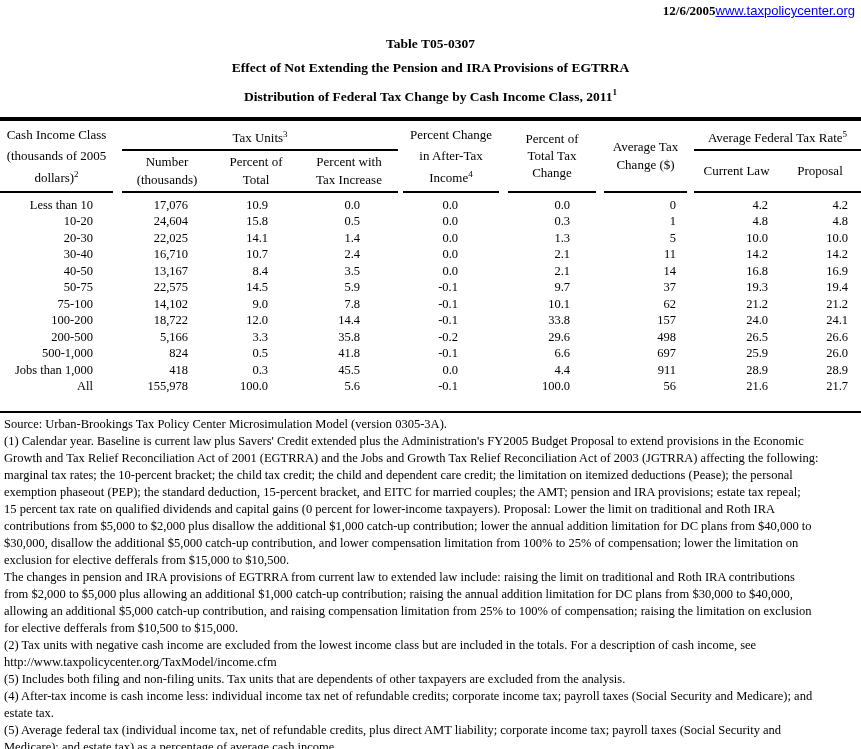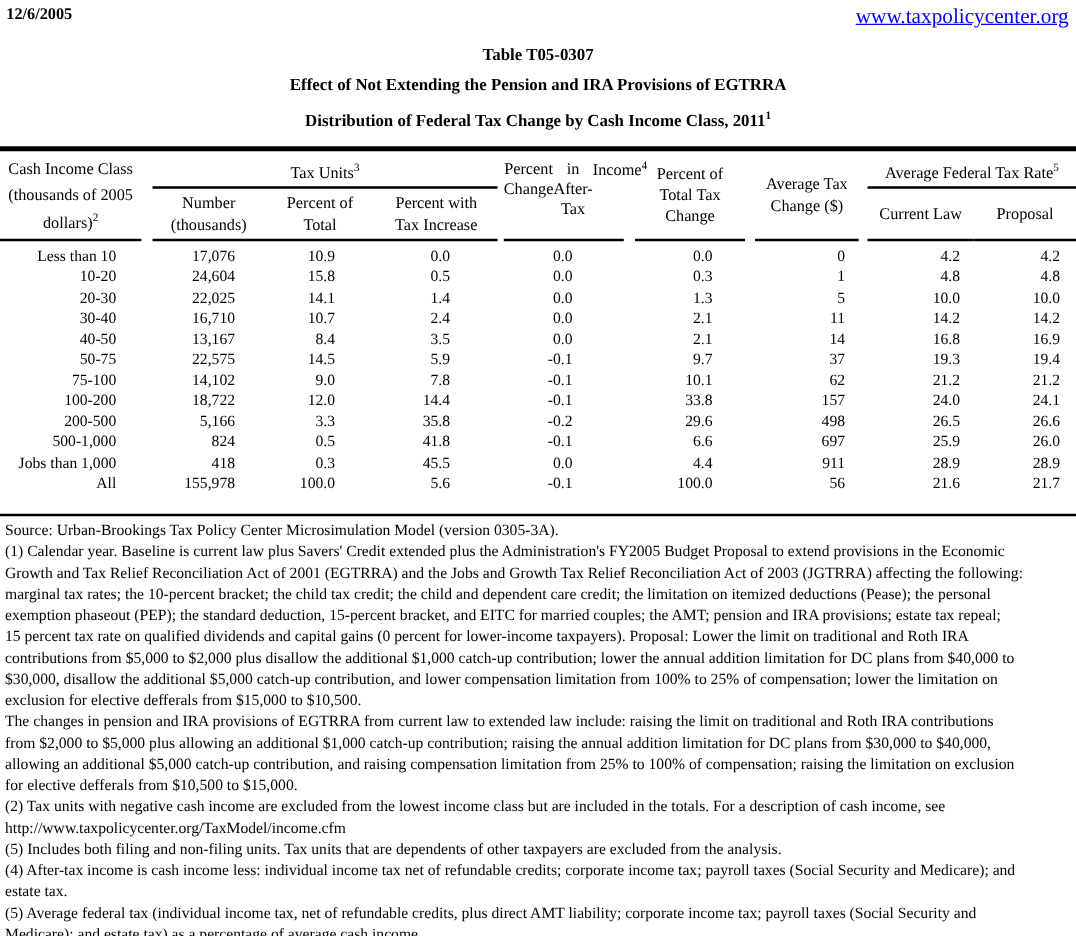--- a/index.html
+++ b/index.html
@@ -2,39 +2,39 @@
 <html><head>
 <meta charset="utf-8">
 <style>
   * { margin:0; padding:0; box-sizing:border-box; }
   html,body { background:#ffffff; color:#000000; }
   body {
     width:861px; height:749px; overflow:hidden;
     font-family:"Liberation Serif","DejaVu Serif",serif;
   }
   
-  .topbar { display:flex; justify-content:space-between; align-items:flex-start; padding:3px 6px 0 5px; height:20px; }
+  .topbar { display:flex; justify-content:flex-end; align-items:flex-start; padding:3px 6px 0 5px; height:20px; }
   .date { font-weight:bold; font-size:13px; }
   .site-link {
-    font-family:Liberation Serif, serif;
-    font-size:17px; color:#0000EE; text-decoration:underline; cursor:pointer;
+    font-family:Liberation Sans, sans-serif;
+    font-size:13px; color:#0000EE; text-decoration:underline; cursor:pointer;
   }
   
   .titleblock { text-align:center; margin-top:12px; }
   .titleblock div { font-weight:bold; font-size:13.5px; line-height:24px; }
   sup { font-size:9px; }
   
   .grid9 { display:grid; grid-template-columns:118px 94px 88px 100px 102px 98px 90px 89px 82px; }
   .toprule { margin-top:8px; border-top:3px solid #000; height:2px; border-bottom:1px solid #000; }
   .thead { grid-template-rows:30px 42px; font-weight:normal; font-size:13px; }
   .thead .hcell { text-align:center; }
   .rule2 { border-bottom:2px solid #000; }
   .h-cash   { grid-column:1; grid-row:1/3; display:flex; flex-direction:column; justify-content:space-between; padding:6px 0 4px; margin-right:5px; }
   .h-units  { grid-column:2/5; grid-row:1; display:flex; align-items:flex-end; justify-content:center; padding-bottom:2px; margin-left:4px; margin-right:2px; }
-  .h-pchg   { grid-column:5; grid-row:1/3; display:flex; flex-direction:row; justify-content:space-between; padding:6px 0 4px; margin-left:3px; margin-right:3px; }
+  .h-pchg   { grid-column:5; grid-row:1/3; display:flex; flex-direction:column; justify-content:space-between; padding:6px 0 4px; margin-left:3px; margin-right:3px; }
   .h-ptot   { grid-column:6; grid-row:1/3; display:flex; flex-direction:column; justify-content:center; line-height:17px; margin-left:6px; margin-right:4px; }
   .h-avgc   { grid-column:7; grid-row:1/3; display:flex; flex-direction:column; justify-content:center; line-height:18px; margin-left:4px; margin-right:3px; }
   .h-rate   { grid-column:8/10; grid-row:1; display:flex; align-items:flex-end; justify-content:center; padding-bottom:2px; margin-left:4px; }
   .h-num    { grid-column:2; grid-row:2; margin-left:4px; }
   .h-pot    { grid-column:3; grid-row:2; }
   .h-pwi    { grid-column:4; grid-row:2; margin-right:2px; }
   .h-cl     { grid-column:8; grid-row:2; margin-left:4px; }
   .h-pr     { grid-column:9; grid-row:2; }
   .sub2 { display:flex; flex-direction:column; justify-content:center; line-height:18px; }
   

